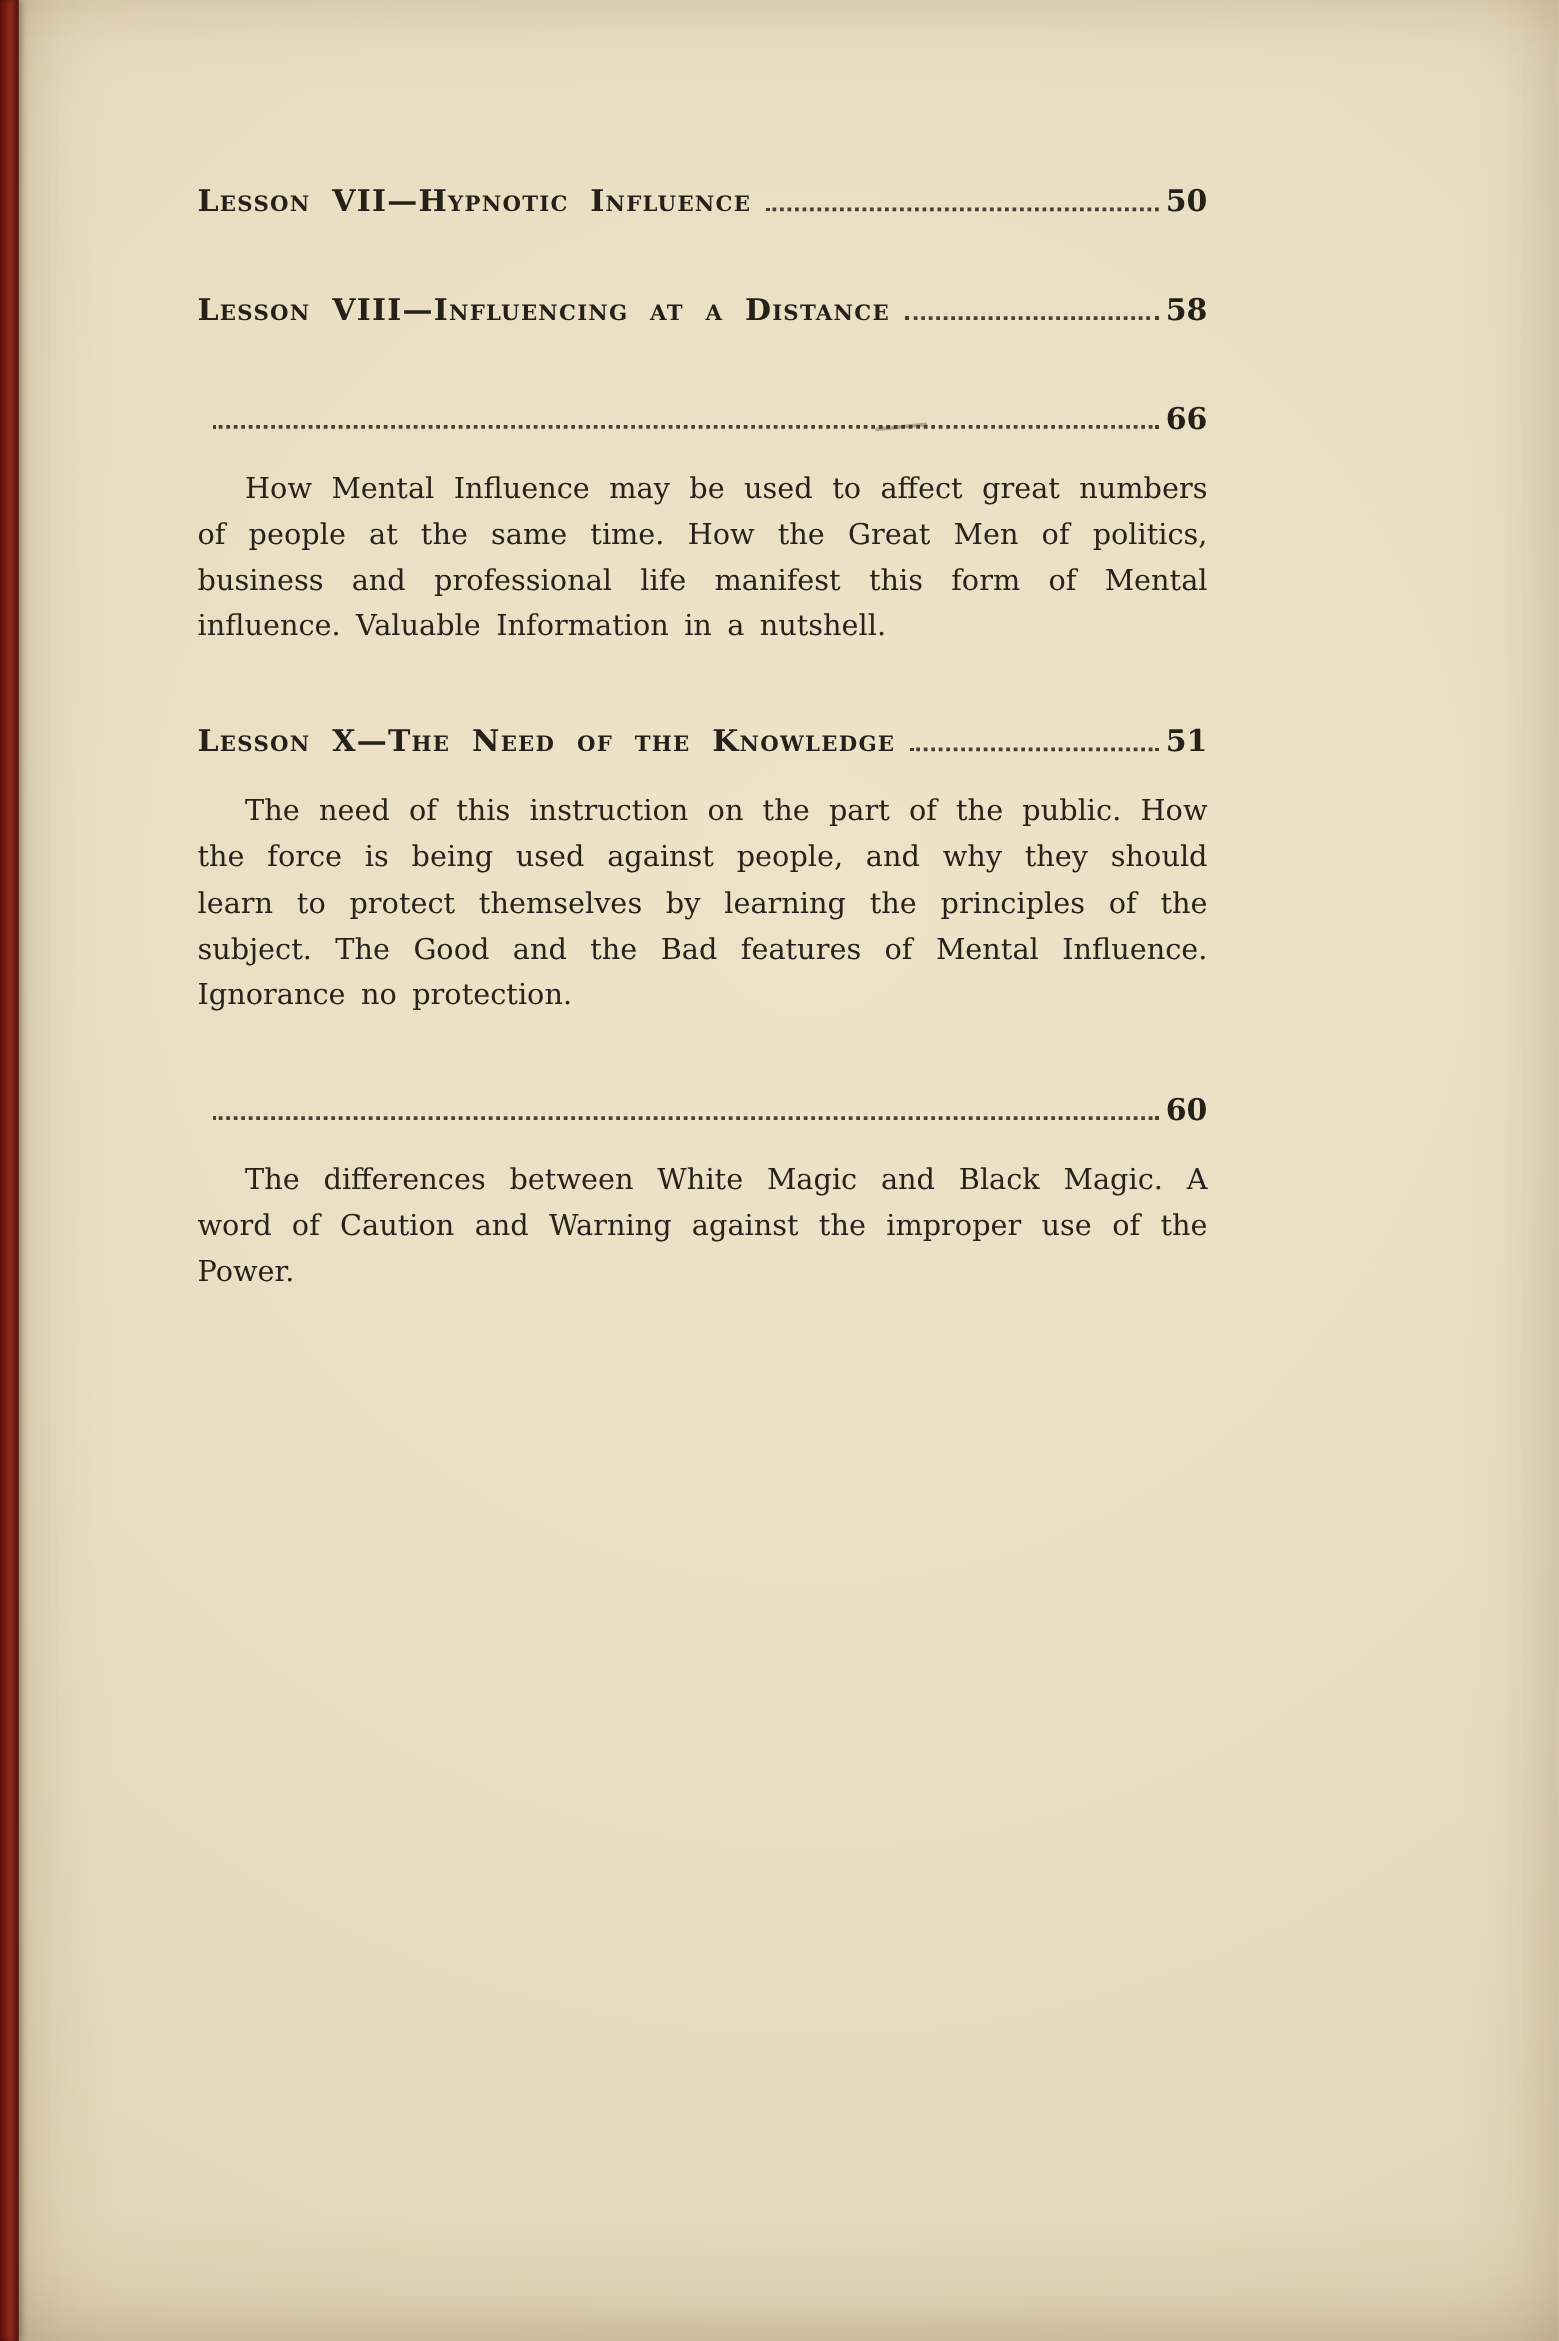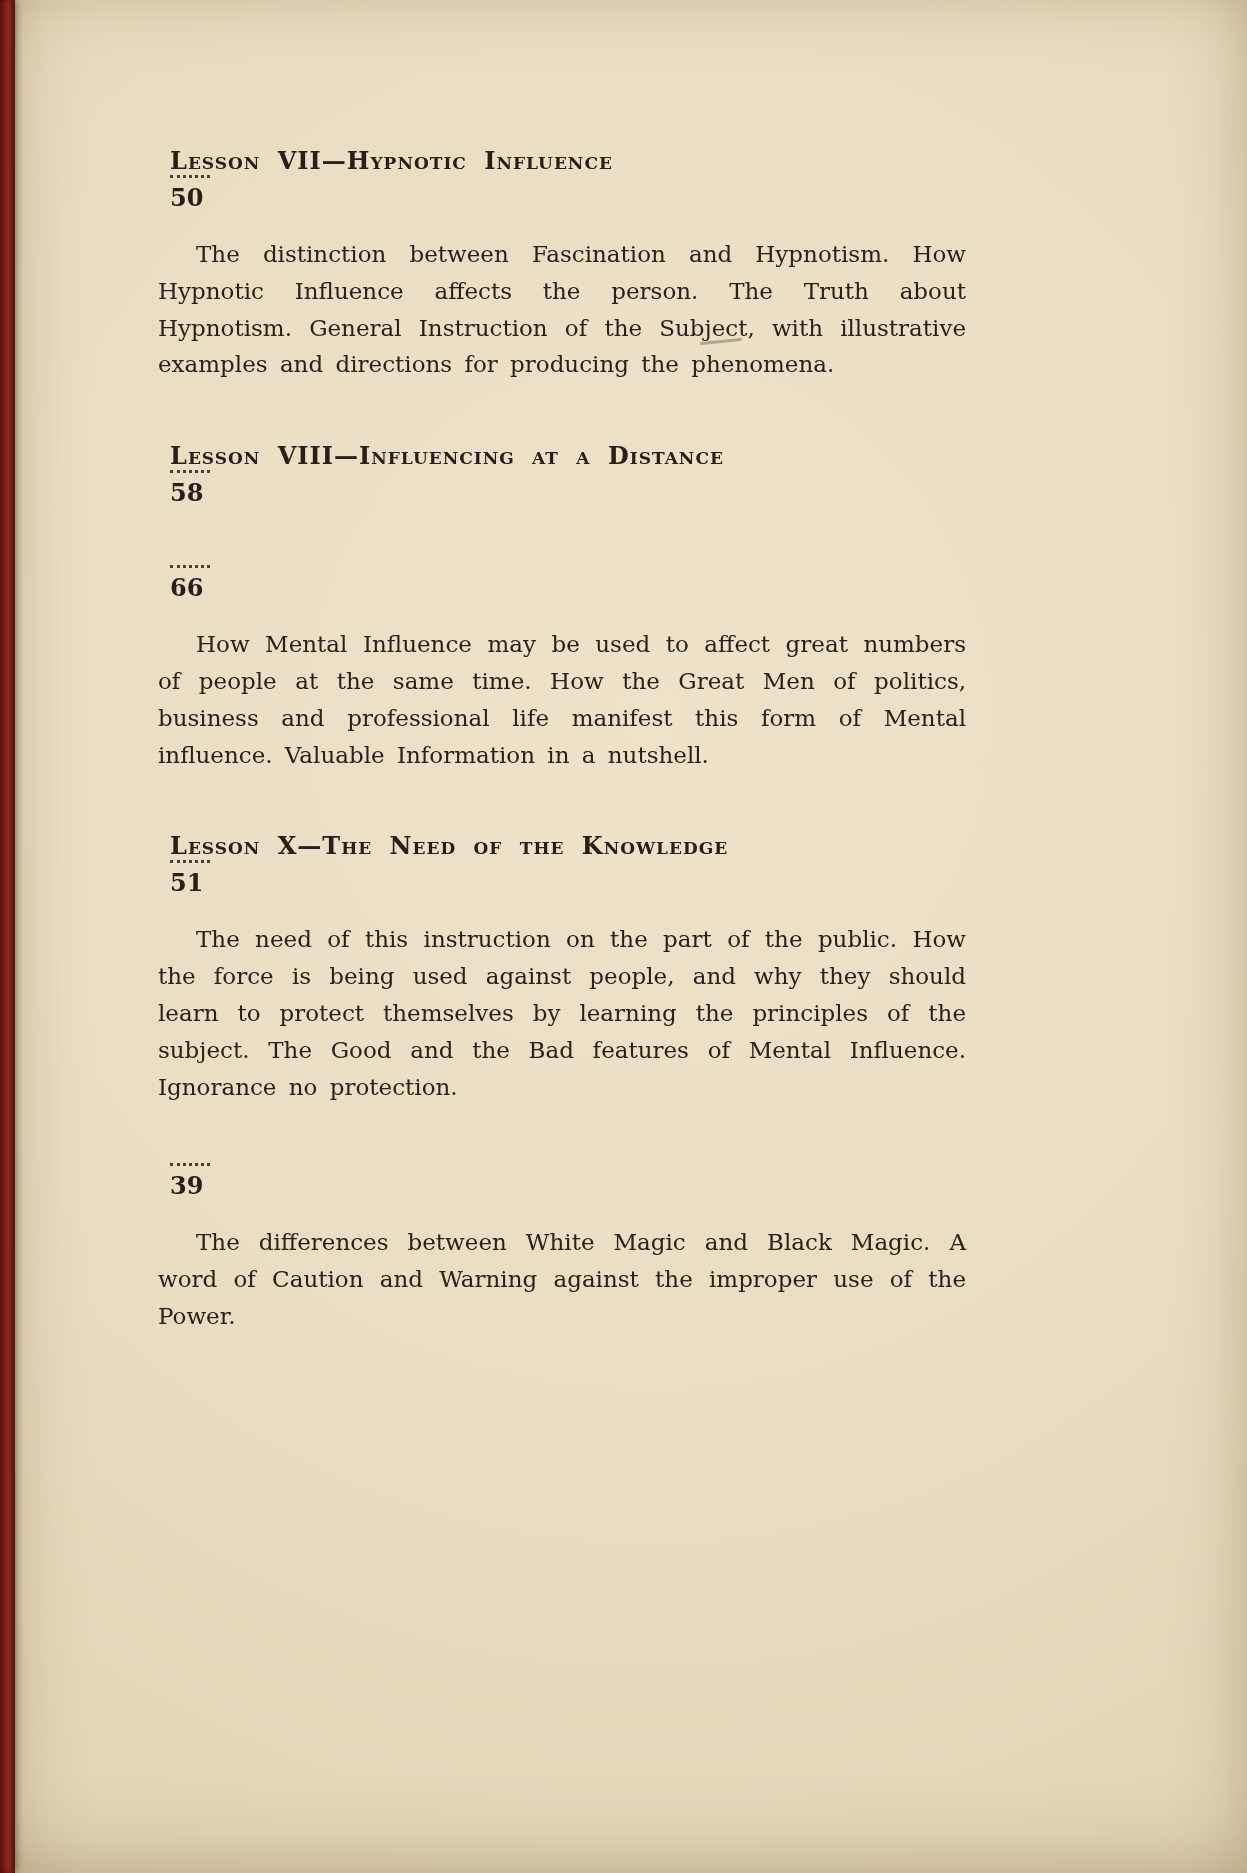--- a/index.html
+++ b/index.html
@@ -53,21 +53,20 @@
   .toc-row {
     display: flex;
     align-items: baseline;
     font-weight: bold;
     font-variant: small-caps;
     font-size: 24px;
     letter-spacing: 1px;
     word-spacing: 8px;
     margin-top: 58px;
     white-space: nowrap;
-    flex-direction: column;
   }
 
   .toc-row.first { margin-top: 0; }
 
   .heading-text { flex: 0 0 auto; }
 
   .leader {
     flex: 1 1 auto;
     min-width: 40px;
     border-bottom: 3px dotted #2c251c;
@@ -110,21 +109,20 @@
 <div class="spine"></div>
 <div class="scan-artifact"></div>
 
 <div class="content">
 
   <div class="toc-row first">
     <span class="heading-text">Lesson VII—Hypnotic Influence</span>
     <span class="leader"></span>
     <span class="pagenum">50</span>
   </div>
-  <p class="desc">The distinction between Fascination and Hypnotism. How Hypnotic Influence affects the person. The Truth about Hypnotism. General Instruction of the Subject, with illustrative examples and directions for producing the phenomena.</p>
 
   <div class="toc-row">
     <span class="heading-text">Lesson VIII—Influencing at a Distance</span>
     <span class="leader"></span>
     <span class="pagenum">58</span>
   </div>
 
   <div class="toc-row">
     <span class="leader"></span>
     <span class="pagenum">66</span>
@@ -133,18 +131,18 @@
 
   <div class="toc-row">
     <span class="heading-text">Lesson X—The Need of the Knowledge</span>
     <span class="leader"></span>
     <span class="pagenum">51</span>
   </div>
   <p class="desc">The need of this instruction on the part of the public. How the force is being used against people, and why they should learn to protect themselves by learning the principles of the subject. The Good and the Bad features of Mental Influence. Ignorance no protection.</p>
 
   <div class="toc-row">
     <span class="leader"></span>
-    <span class="pagenum">39</span>
+    <span class="pagenum">60</span>
   </div>
   <p class="desc">The differences between White Magic and Black Magic. A word of Caution and Warning against the improper use of the Power.</p>
 
 
 </div>
 
 </body></html>

